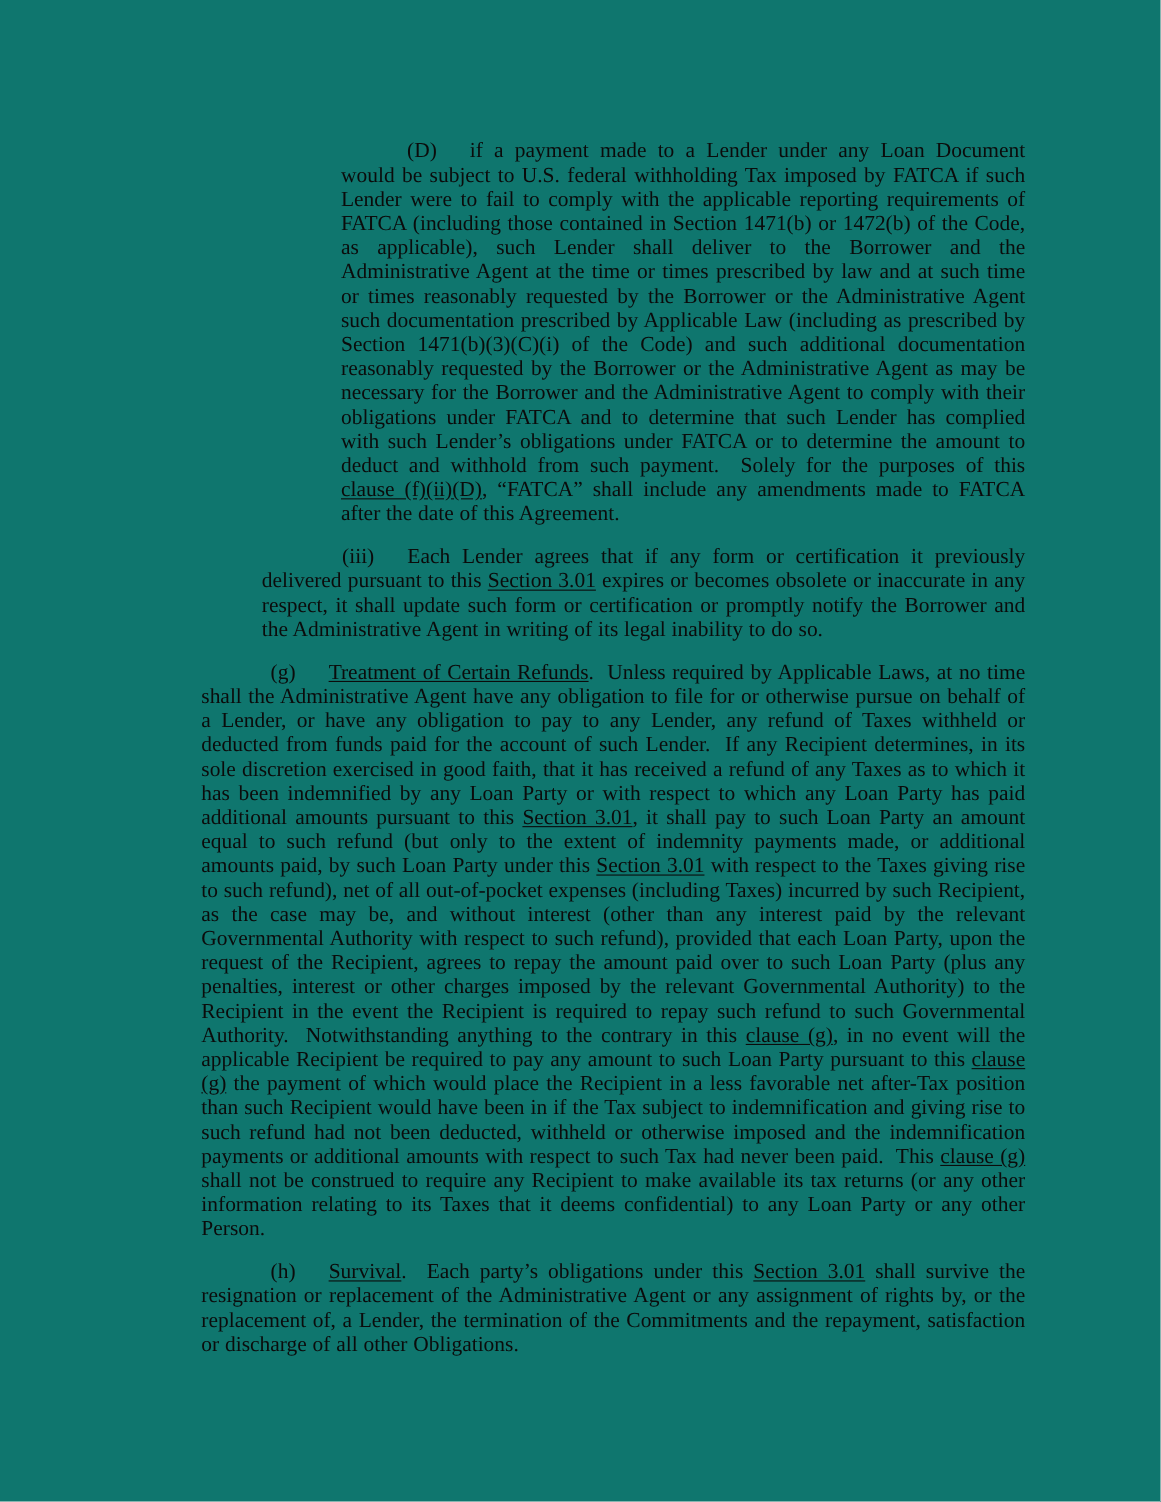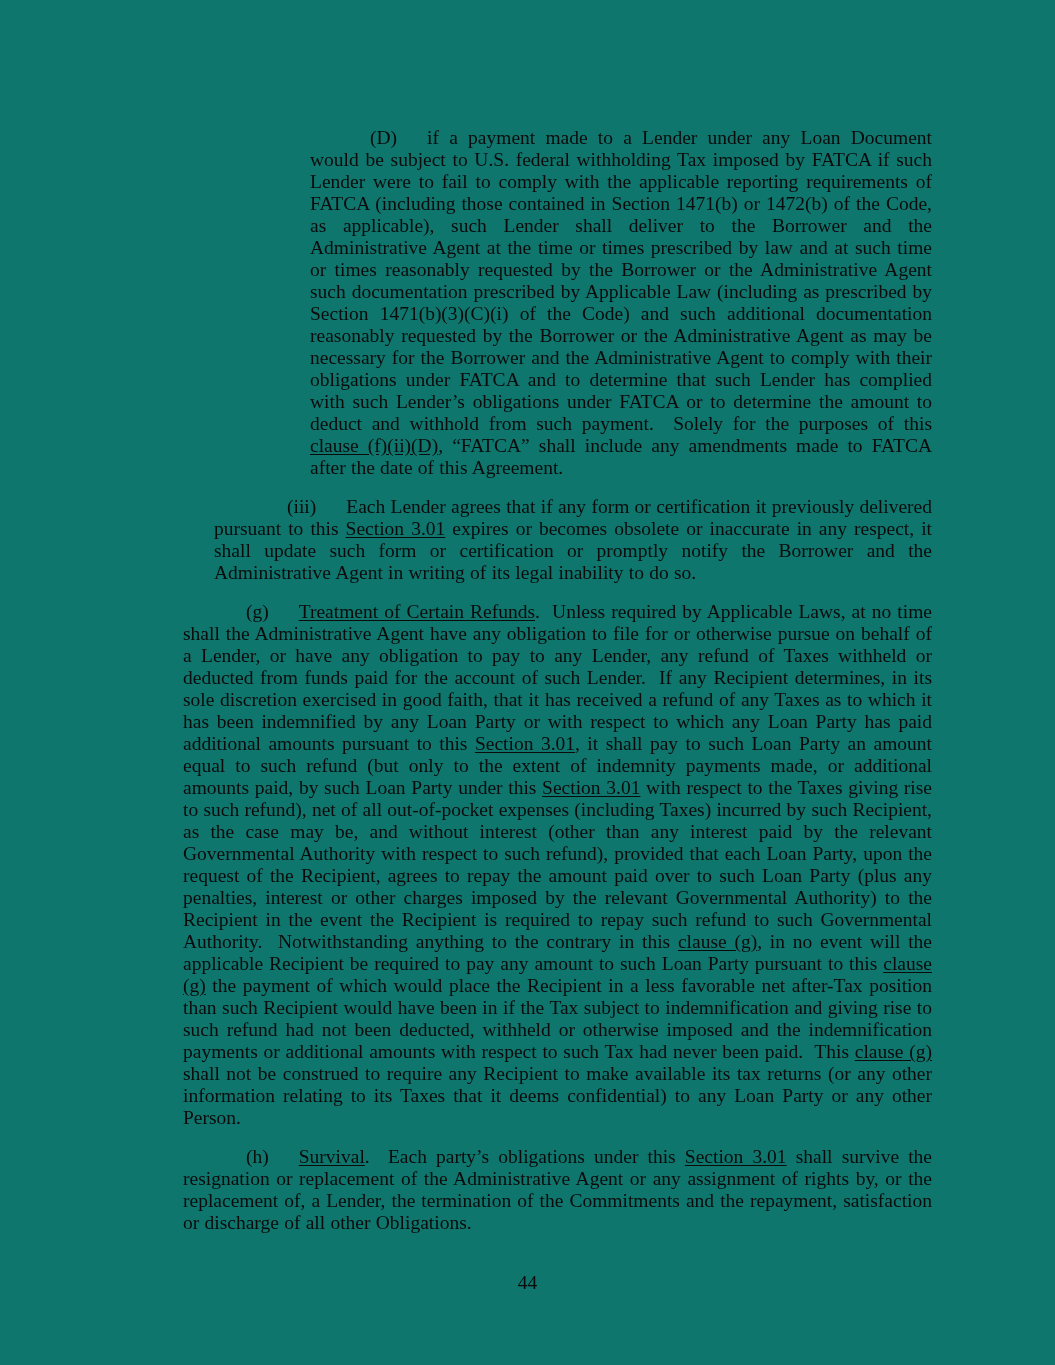--- a/index.html
+++ b/index.html
@@ -19,21 +19,21 @@
     left: 183px;
     top: 127px;
     width: 749px;
   }
   .para {
     margin: 0 0 17px 0;
     text-align: justify;
     word-spacing: 0.02em;
   }
   .para-d   { margin-left: 127px; text-indent: 60px; }
-  .para-iii { margin-left: 31px;  text-indent: 73px; }
+  .para-iii { margin-left: 55px;  text-indent: 73px; }
   .para-gh  { margin-left: 0;     text-indent: 63px; }
   .para:last-child { margin-bottom: 0; }
   .tab { display: inline-block; width: 30px; }
   .u { text-decoration: underline; text-underline-offset: 2px; }
   .i { }
   .pagenum {
     position: absolute;
     top: 1272px;
     left: 0;
     width: 1055px;
@@ -44,14 +44,13 @@
 </head>
 <body>
 
 <div class="page">
   <div class="content">
     <p class="para para-d"><span>(D)</span><span class="tab"></span><span>if a payment made to a Lender under any Loan Document would be subject to U.S. federal withholding Tax imposed by FATCA if such Lender were to fail to comply with the applicable reporting requirements of FATCA (including those contained in Section&nbsp;1471(b) or 1472(b) of the Code, as applicable), such Lender shall deliver to the Borrower and the Administrative Agent at the time or times prescribed by law and at such time or times reasonably requested by the Borrower or the Administrative Agent such documentation prescribed by Applicable Law (including as prescribed by Section&nbsp;1471(b)(3)(C)(i) of the Code) and such additional documentation reasonably requested by the Borrower or the Administrative Agent as may be necessary for the Borrower and the Administrative Agent to comply with their obligations under FATCA and to determine that such Lender has complied with such Lender’s obligations under FATCA or to determine the amount to deduct and withhold from such payment.&nbsp; Solely for the purposes of this </span><span class="u">clause (f)(ii)(D)</span><span>, “FATCA” shall include any amendments made to FATCA after the date of this Agreement.</span></p>
     <p class="para para-iii"><span>(iii)</span><span class="tab"></span><span>Each Lender agrees that if any form or certification it previously delivered pursuant to this </span><span class="u">Section&nbsp;3.01</span><span> expires or becomes obsolete or inaccurate in any respect, it shall update such form or certification or promptly notify the Borrower and the Administrative Agent in writing of its legal inability to do so.</span></p>
     <p class="para para-gh"><span>(g)</span><span class="tab"></span><span class="u">Treatment of Certain Refunds</span><span>.&nbsp; Unless required by Applicable Laws, at no time shall the Administrative Agent have any obligation to file for or otherwise pursue on behalf of a Lender, or have any obligation to pay to any Lender, any refund of Taxes withheld or deducted from funds paid for the account of such Lender.&nbsp; If any Recipient determines, in its sole discretion exercised in good faith, that it has received a refund of any Taxes as to which it has been indemnified by any Loan Party or with respect to which any Loan Party has paid additional amounts pursuant to this </span><span class="u">Section&nbsp;3.01</span><span>, it shall pay to such Loan Party an amount equal to such refund (but only to the extent of indemnity payments made, or additional amounts paid, by such Loan Party under this </span><span class="u">Section&nbsp;3.01</span><span> with respect to the Taxes giving rise to such refund), net of all out-of-pocket expenses (including Taxes) incurred by such Recipient, as the case may be, and without interest (other than any interest paid by the relevant Governmental Authority with respect to such refund), </span><span class="i">provided</span><span> that each Loan Party, upon the request of the Recipient, agrees to repay the amount paid over to such Loan Party (plus any penalties, interest or other charges imposed by the relevant Governmental Authority) to the Recipient in the event the Recipient is required to repay such refund to such Governmental Authority.&nbsp; Notwithstanding anything to the contrary in this </span><span class="u">clause (g)</span><span>, in no event will the applicable Recipient be required to pay any amount to such Loan Party pursuant to this </span><span class="u">clause (g)</span><span> the payment of which would place the Recipient in a less favorable net after-Tax position than such Recipient would have been in if the Tax subject to indemnification and giving rise to such refund had not been deducted, withheld or otherwise imposed and the indemnification payments or additional amounts with respect to such Tax had never been paid.&nbsp; This </span><span class="u">clause (g)</span><span> shall not be construed to require any Recipient to make available its tax returns (or any other information relating to its Taxes that it deems confidential) to any Loan Party or any other Person.</span></p>
     <p class="para para-gh"><span>(h)</span><span class="tab"></span><span class="u">Survival</span><span>.&nbsp; Each party’s obligations under this </span><span class="u">Section&nbsp;3.01</span><span> shall survive the resignation or replacement of the Administrative Agent or any assignment of rights by, or the replacement of, a Lender, the termination of the Commitments and the repayment, satisfaction or discharge of all other Obligations.</span></p>
   </div>
-  <div class="pagenum">44</div>
 </div>
 
 </body></html>

